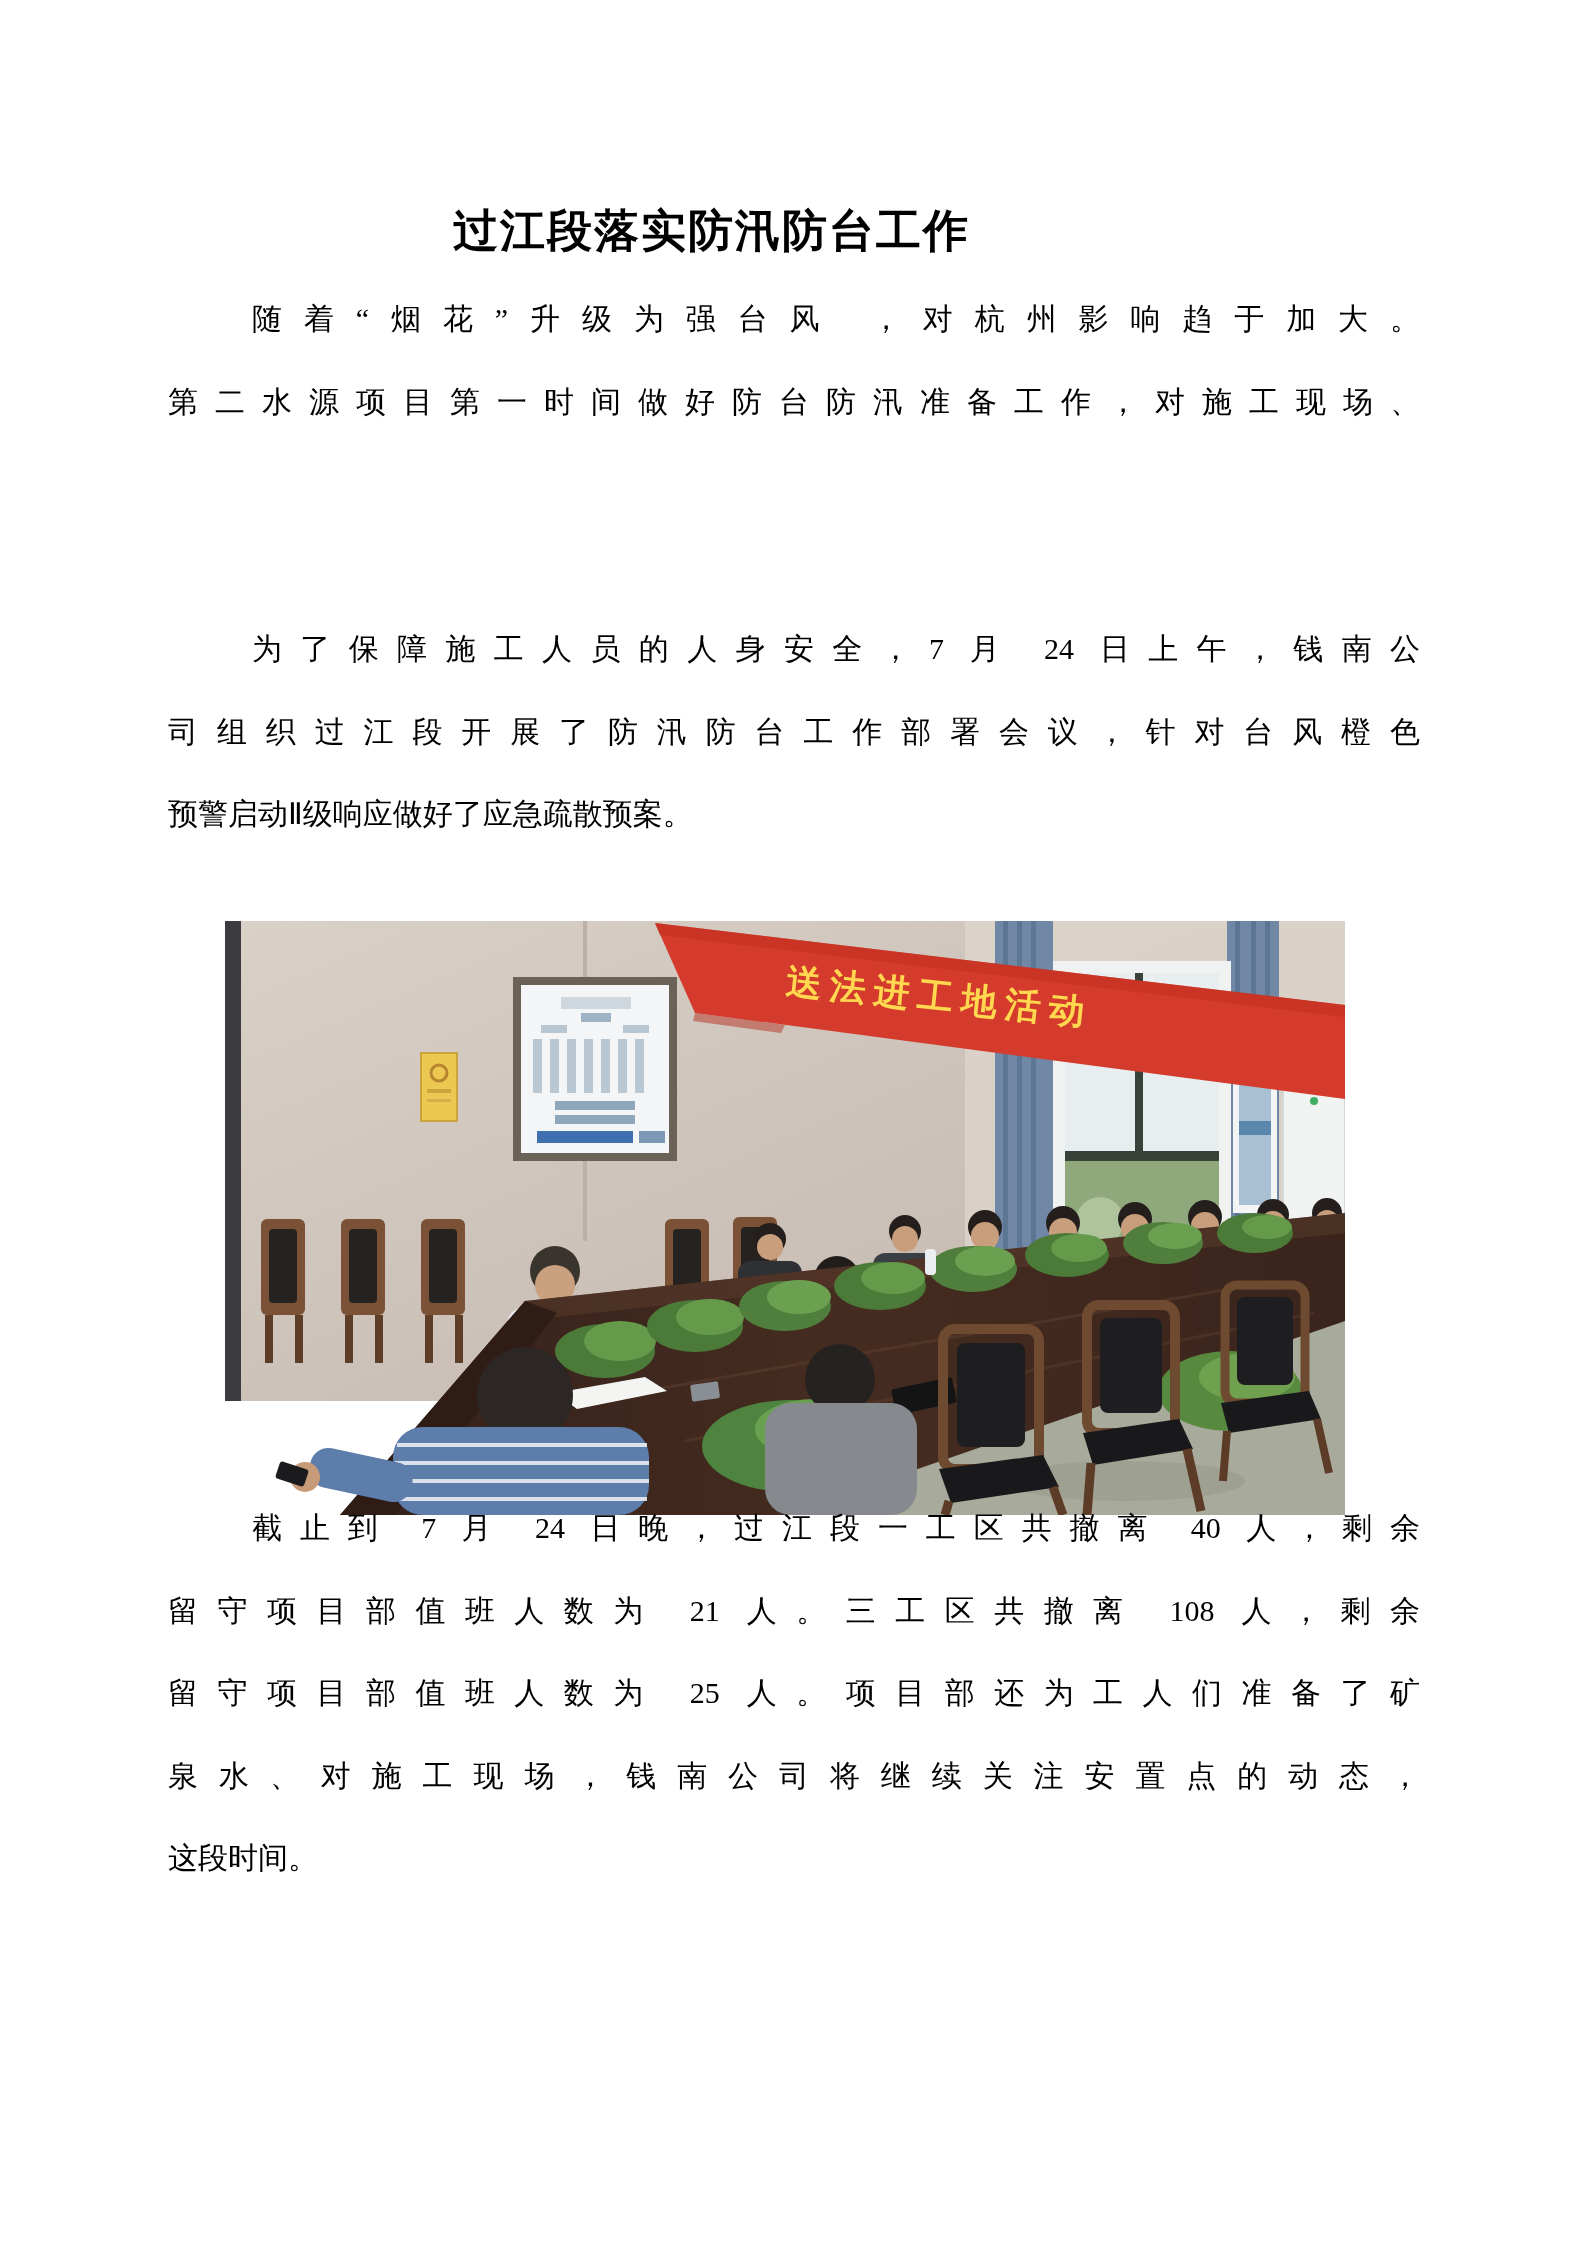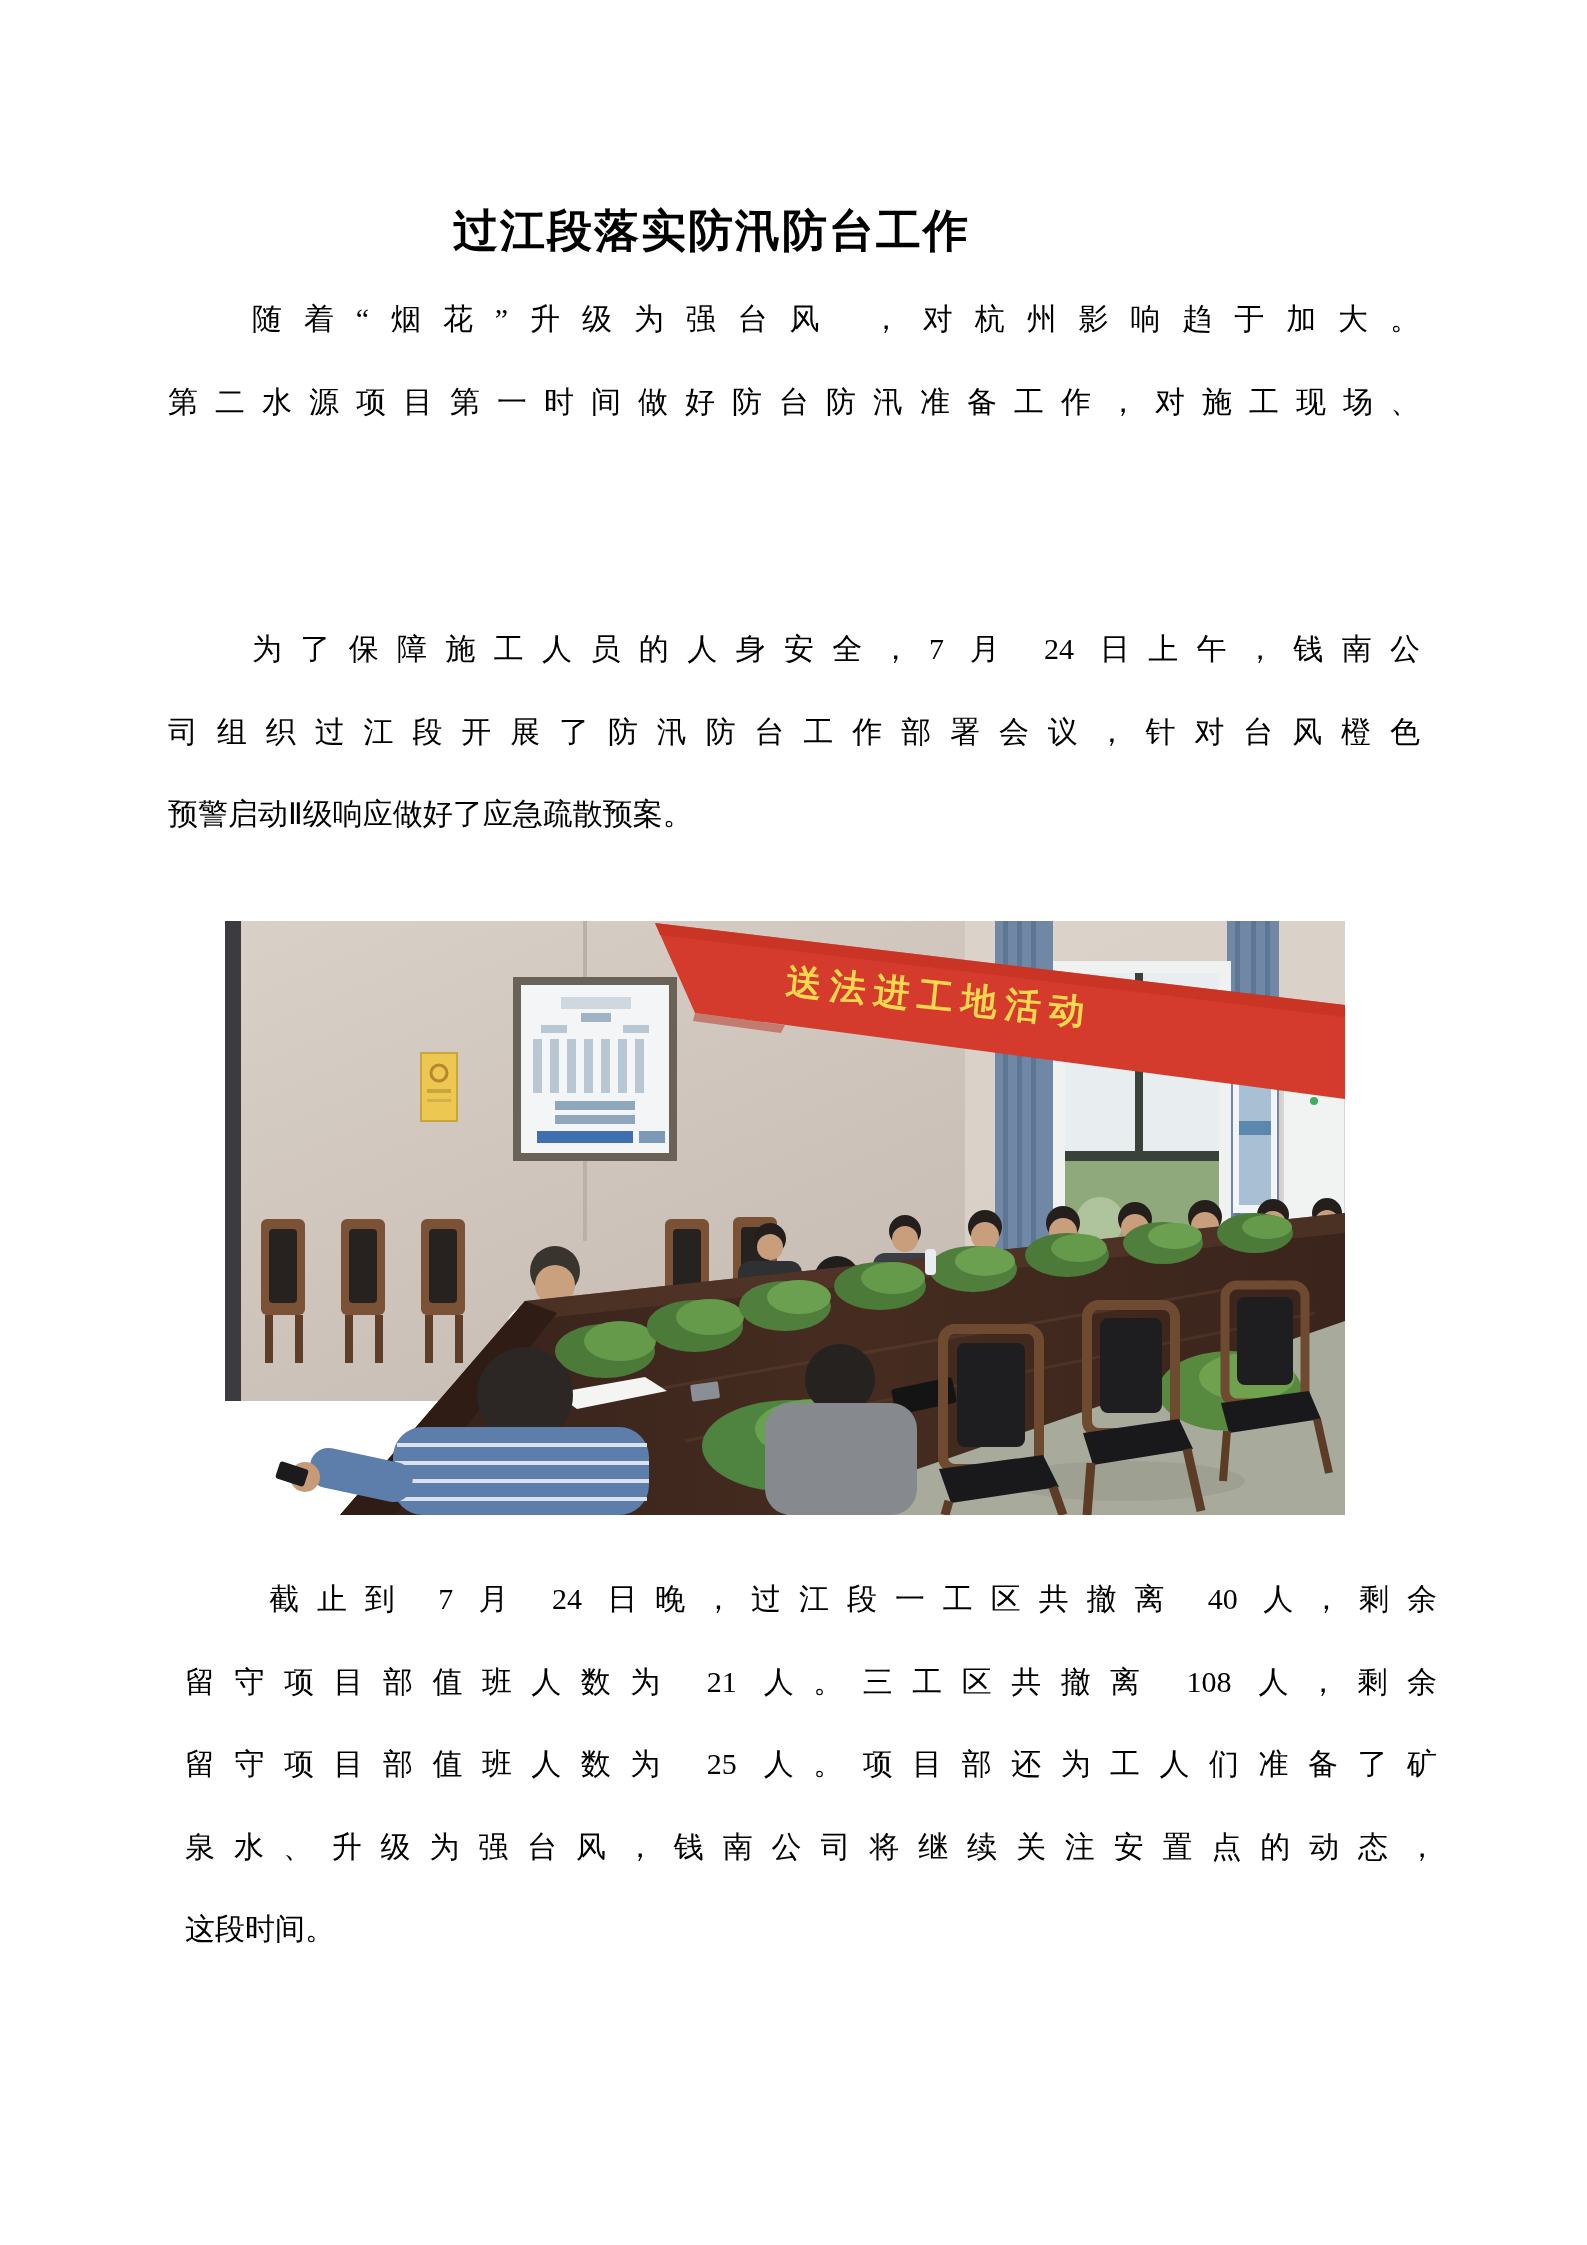--- a/index.html
+++ b/index.html
@@ -14,21 +14,21 @@
   .doc-title{
     position:absolute;top:200px;left:0;width:1423px;
     text-align:center;
     font-size:45px;font-weight:bold;
     letter-spacing:2px;
     line-height:62px;
   }
   .para{position:absolute;left:168px;width:1252px;}
   .para-1{top:278px;}
   .para-2{top:608px;}
-  .para-3{top:1558px;margin-left:17px;}
+  .para-3{top:1487px;}
   .line{
     height:82.5px;line-height:82.5px;
     font-size:30px;
     text-align:justify;
     text-align-last:justify;
     text-justify:inter-character;
     overflow:hidden;
   }
   .line.first{text-indent:84px;}
   .line.last{text-align-last:left;}
@@ -323,17 +323,17 @@
         </g>
       </g>
     </svg>
   </figure>
 
   <div class="para para-3">
 
   <div class="line first">截止到 7 月 24 日晚，过江段一工区共撤离 40 人，剩余</div>
       <div class="line">留守项目部值班人数为 21 人。三工区共撤离 108 人，剩余</div>
       <div class="line">留守项目部值班人数为 25 人。项目部还为工人们准备了矿</div>
-      <div class="line">泉水、升级为强台风，钱南公司将继续关注安置点的动态，</div>
+      <div class="line">泉水、对施工现场，钱南公司将继续关注安置点的动态，</div>
       <div class="line last">这段时间。</div>
     </div>
 
 </div>
 
 </body></html>

